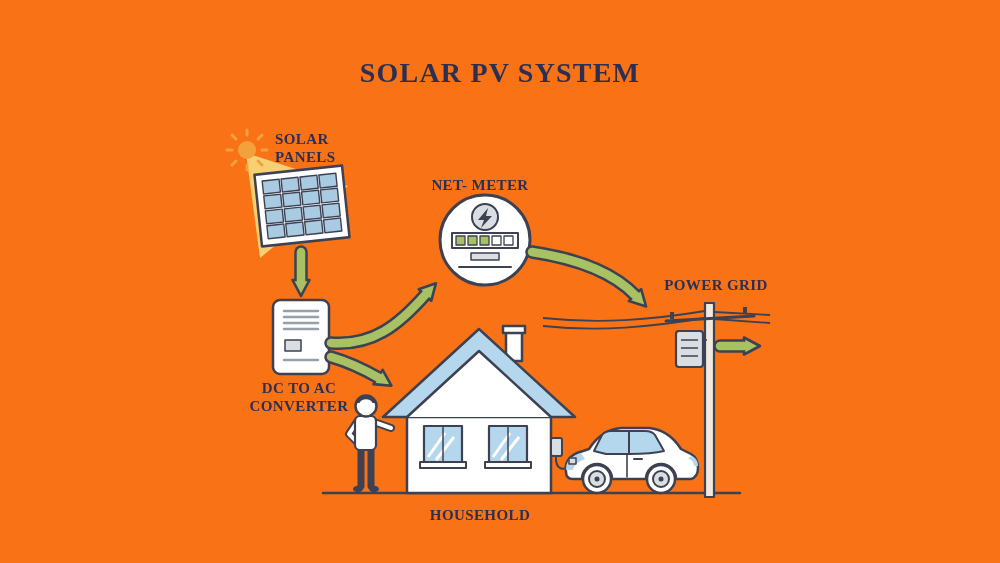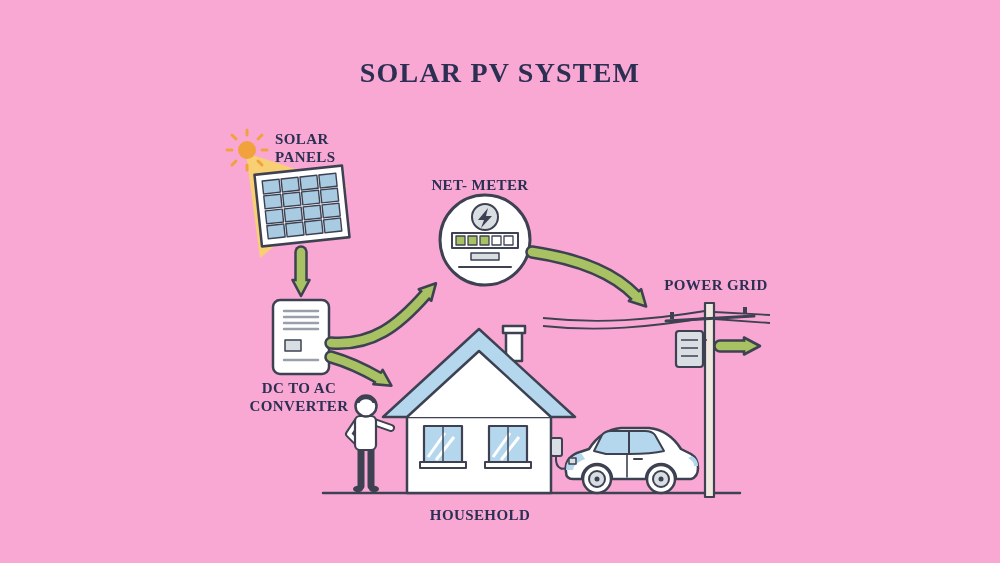--- a/index.html
+++ b/index.html
@@ -1,17 +1,17 @@
 <!DOCTYPE html>
 <html style="--text: #2b3053; --outline: #3d4152; --arrow_fill: #a8c162; --panel_blue: #a9cbe2; --roof_blue: #b5d7ee; --sun_orange: #f2a23c; --beam_yellow: #f8cf72; --detail_gray: #d9dee3;"><head>
 <meta charset="utf-8">
 <style>
   * { margin:0; padding:0; box-sizing:border-box; }
   html,body { background:#ffffff; font-family:"Liberation Sans", sans-serif; }
-  .canvas { position:relative; width:1000px; height:563px; background:#f9a8d4; overflow:hidden; }
+  .canvas { position:relative; width:1000px; height:563px; background:#f97316; overflow:hidden; }
   svg { display:block; }
   .lbl {
     font-family:"Liberation Serif","DejaVu Serif",serif;
     font-weight:700; font-size:15px; fill:var(--text);
     letter-spacing:0.4px;
   }
   .title { font-size:28px; letter-spacing:1.2px; }
   .ao { stroke:var(--outline); stroke-width:13.5; fill:none; stroke-linecap:round; }
   .af { stroke:var(--arrow_fill); stroke-width:8.5; fill:none; stroke-linecap:round; }
   .head { fill:var(--arrow_fill); stroke:var(--outline); stroke-width:2.6; stroke-linejoin:round; }

